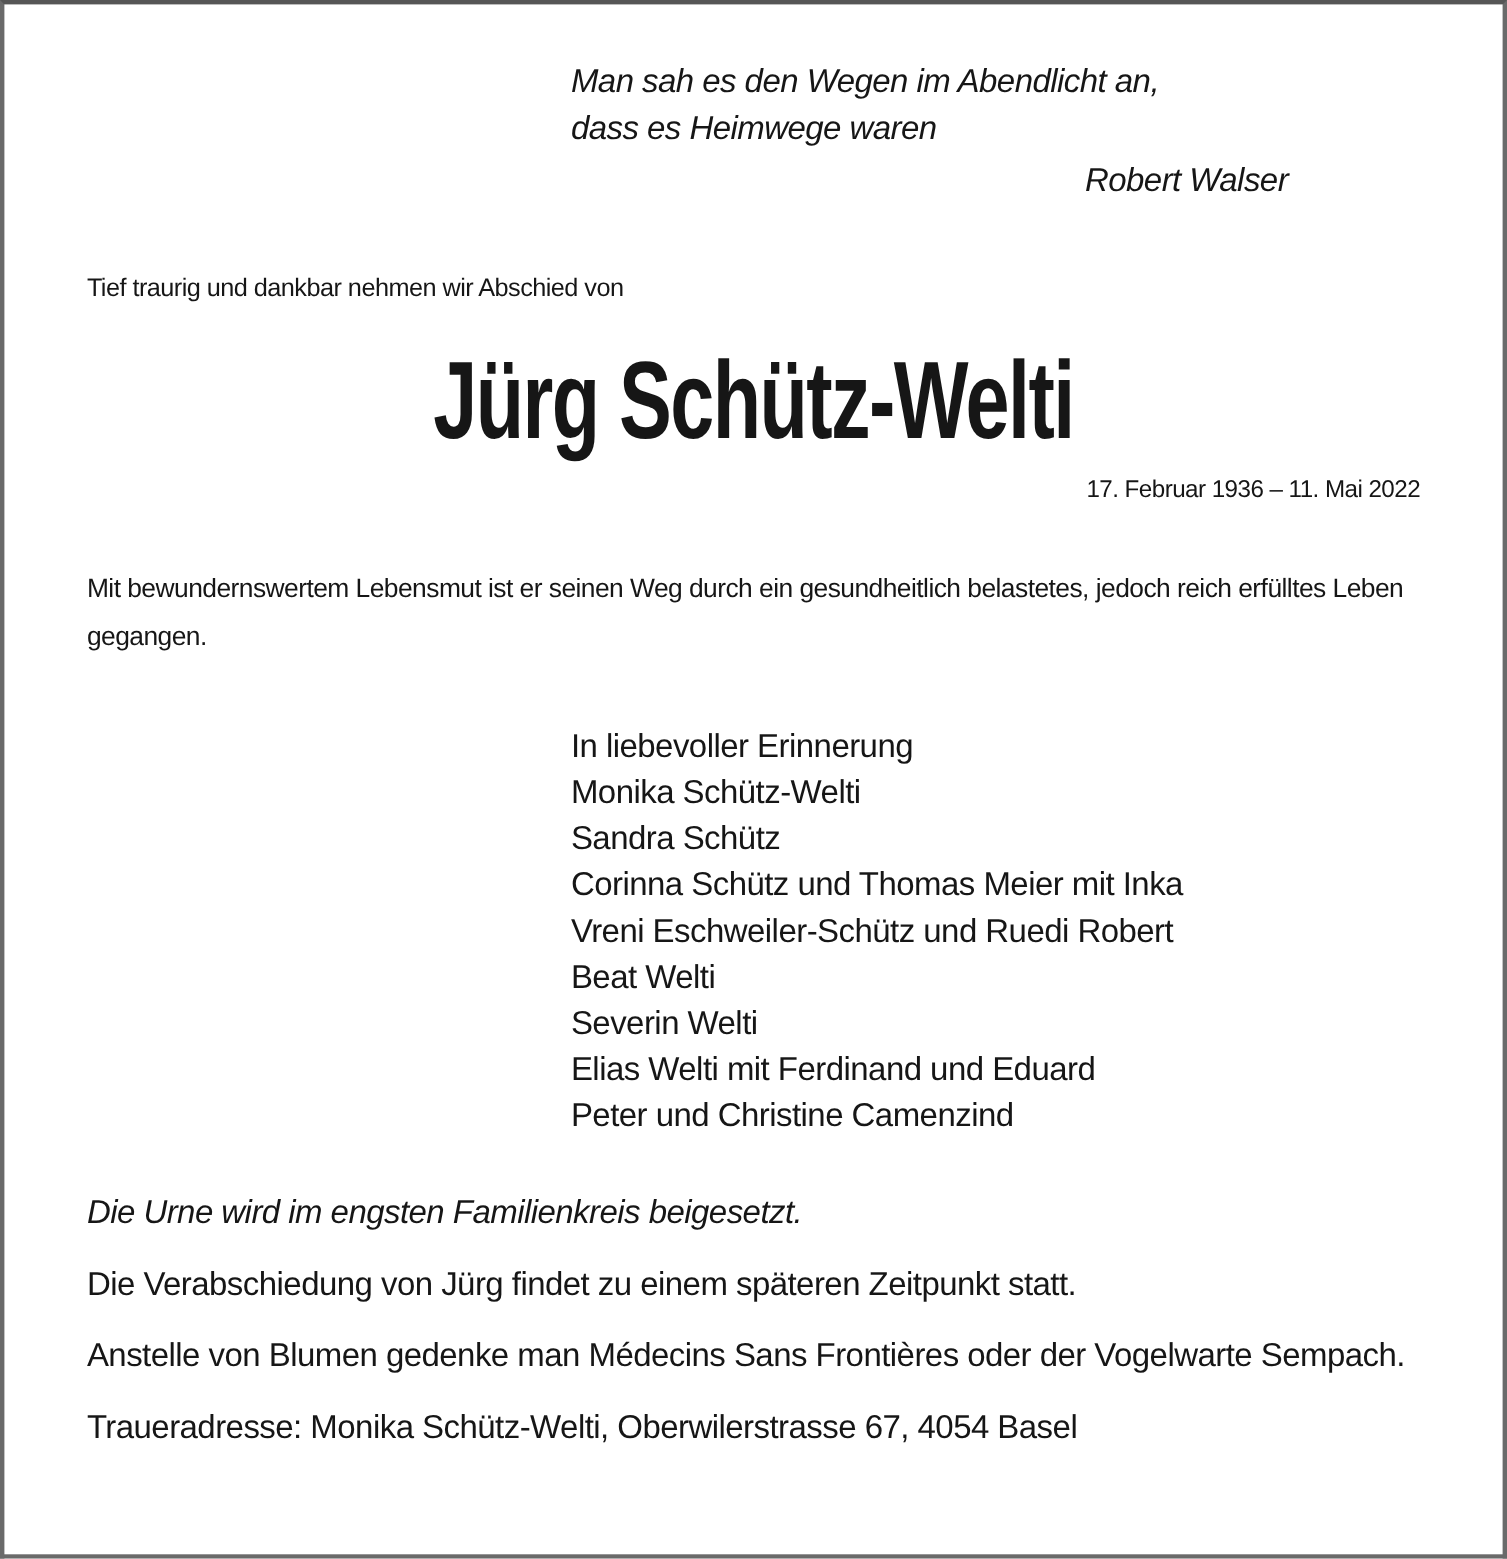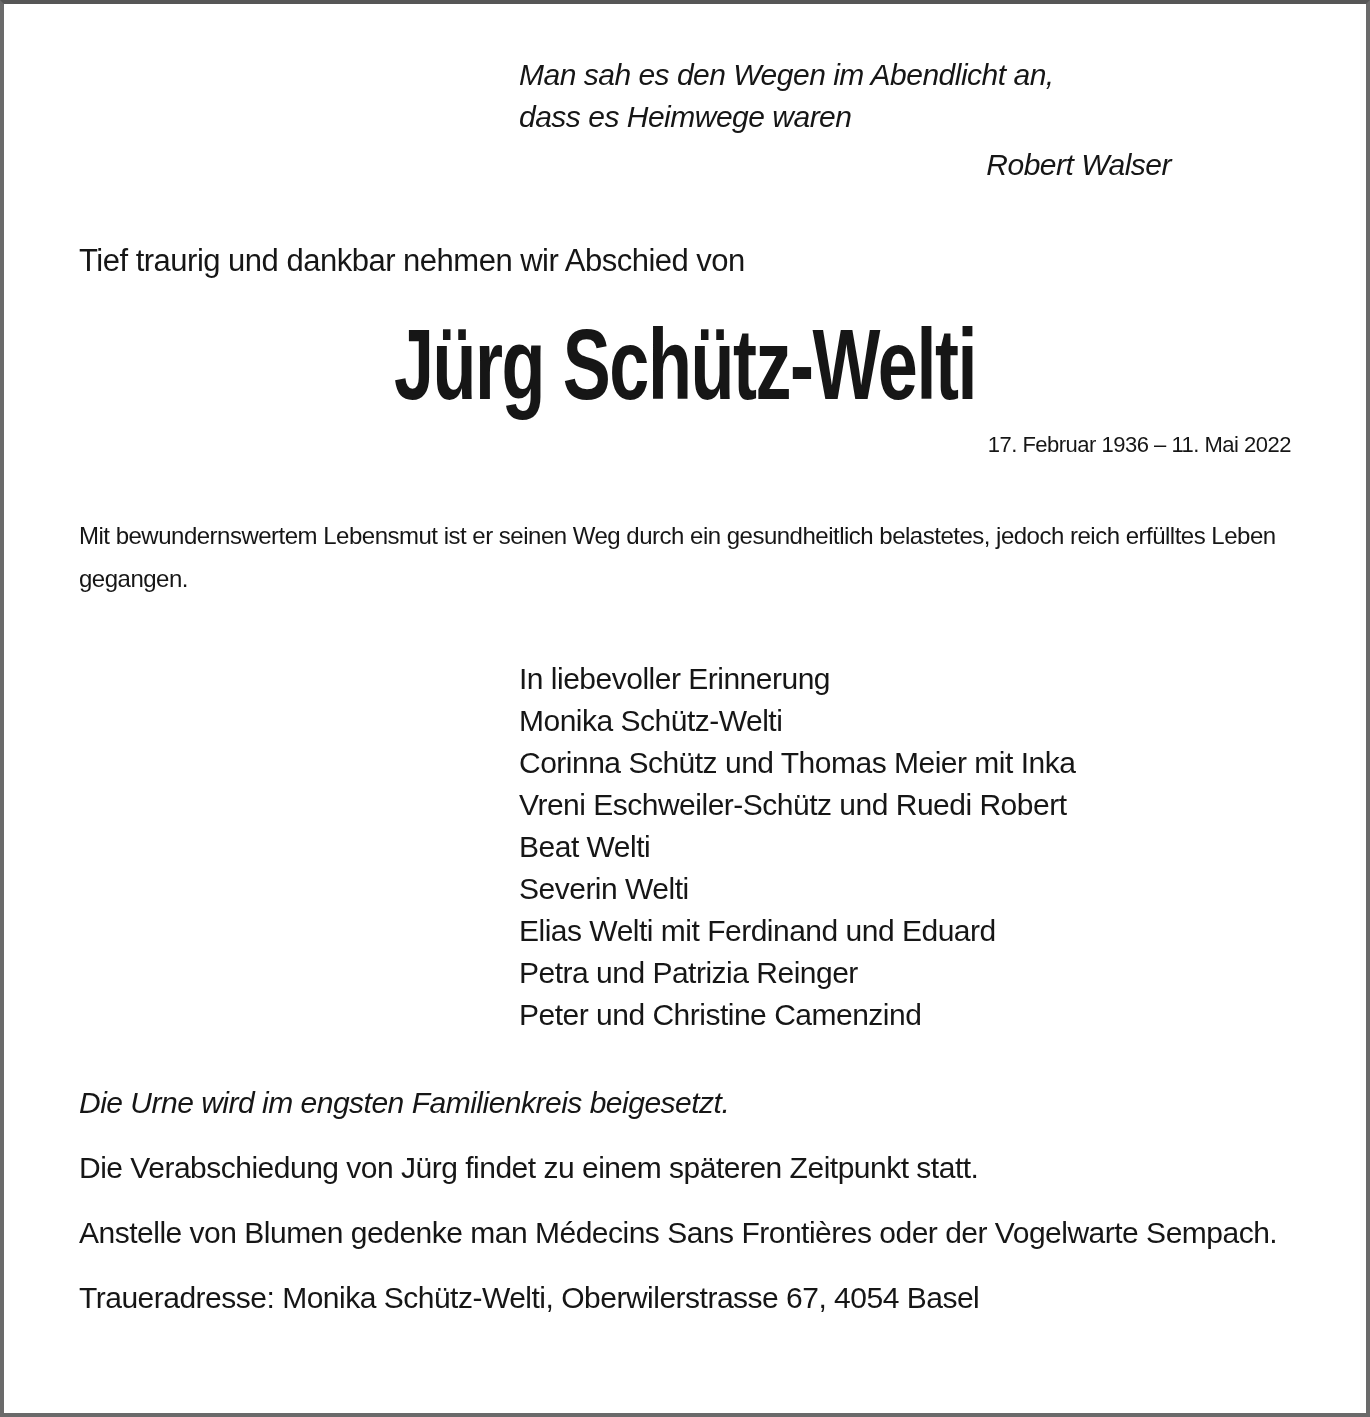--- a/index.html
+++ b/index.html
@@ -31,21 +31,21 @@
     line-height: 42px;
   }
   .quote-attribution {
     text-align: right;
     margin-top: 6px;
   }
 
   
   .intro {
     margin-top: 54px;
-    font-size: 31px;
+    font-size: 23px;
     line-height: 42px;
   }
 
   
   .deceased-name {
     margin-top: 32px;
     text-align: center;
     font-size: 100px;
     line-height: 100px;
     font-weight: bold;
@@ -108,26 +108,26 @@
 
     <div class="deceased-name">Jürg Schütz-Welti</div>
     <div class="deceased-dates">17. Februar 1936 – 11. Mai 2022</div>
 
     <div class="obituary-text">Mit bewundernswertem Lebensmut ist er seinen Weg durch ein gesundheitlich belastetes, jedoch reich erfülltes Leben gegangen.</div>
 
     <div class="remembrance-heading">In liebevoller Erinnerung</div>
 
     <ul class="mourners-list">
       <li>Monika Schütz-Welti</li>
+      <li>Sandra Schütz</li>
       <li>Corinna Schütz und Thomas Meier mit Inka</li>
       <li>Vreni Eschweiler-Schütz und Ruedi Robert</li>
       <li>Beat Welti</li>
       <li>Severin Welti</li>
       <li>Elias Welti mit Ferdinand und Eduard</li>
-      <li>Petra und Patrizia Reinger</li>
       <li>Peter und Christine Camenzind</li>
     </ul>
 
     <div class="notes">
       <div class="note-line">Die Urne wird im engsten Familienkreis beigesetzt.</div>
       <div class="note-line">Die Verabschiedung von Jürg findet zu einem späteren Zeitpunkt statt.</div>
       <div class="note-line">Anstelle von Blumen gedenke man Médecins Sans Frontières oder der Vogelwarte Sempach.</div>
       <div class="note-line">Traueradresse: Monika Schütz-Welti, Oberwilerstrasse 67, 4054 Basel</div>
     </div>
 

